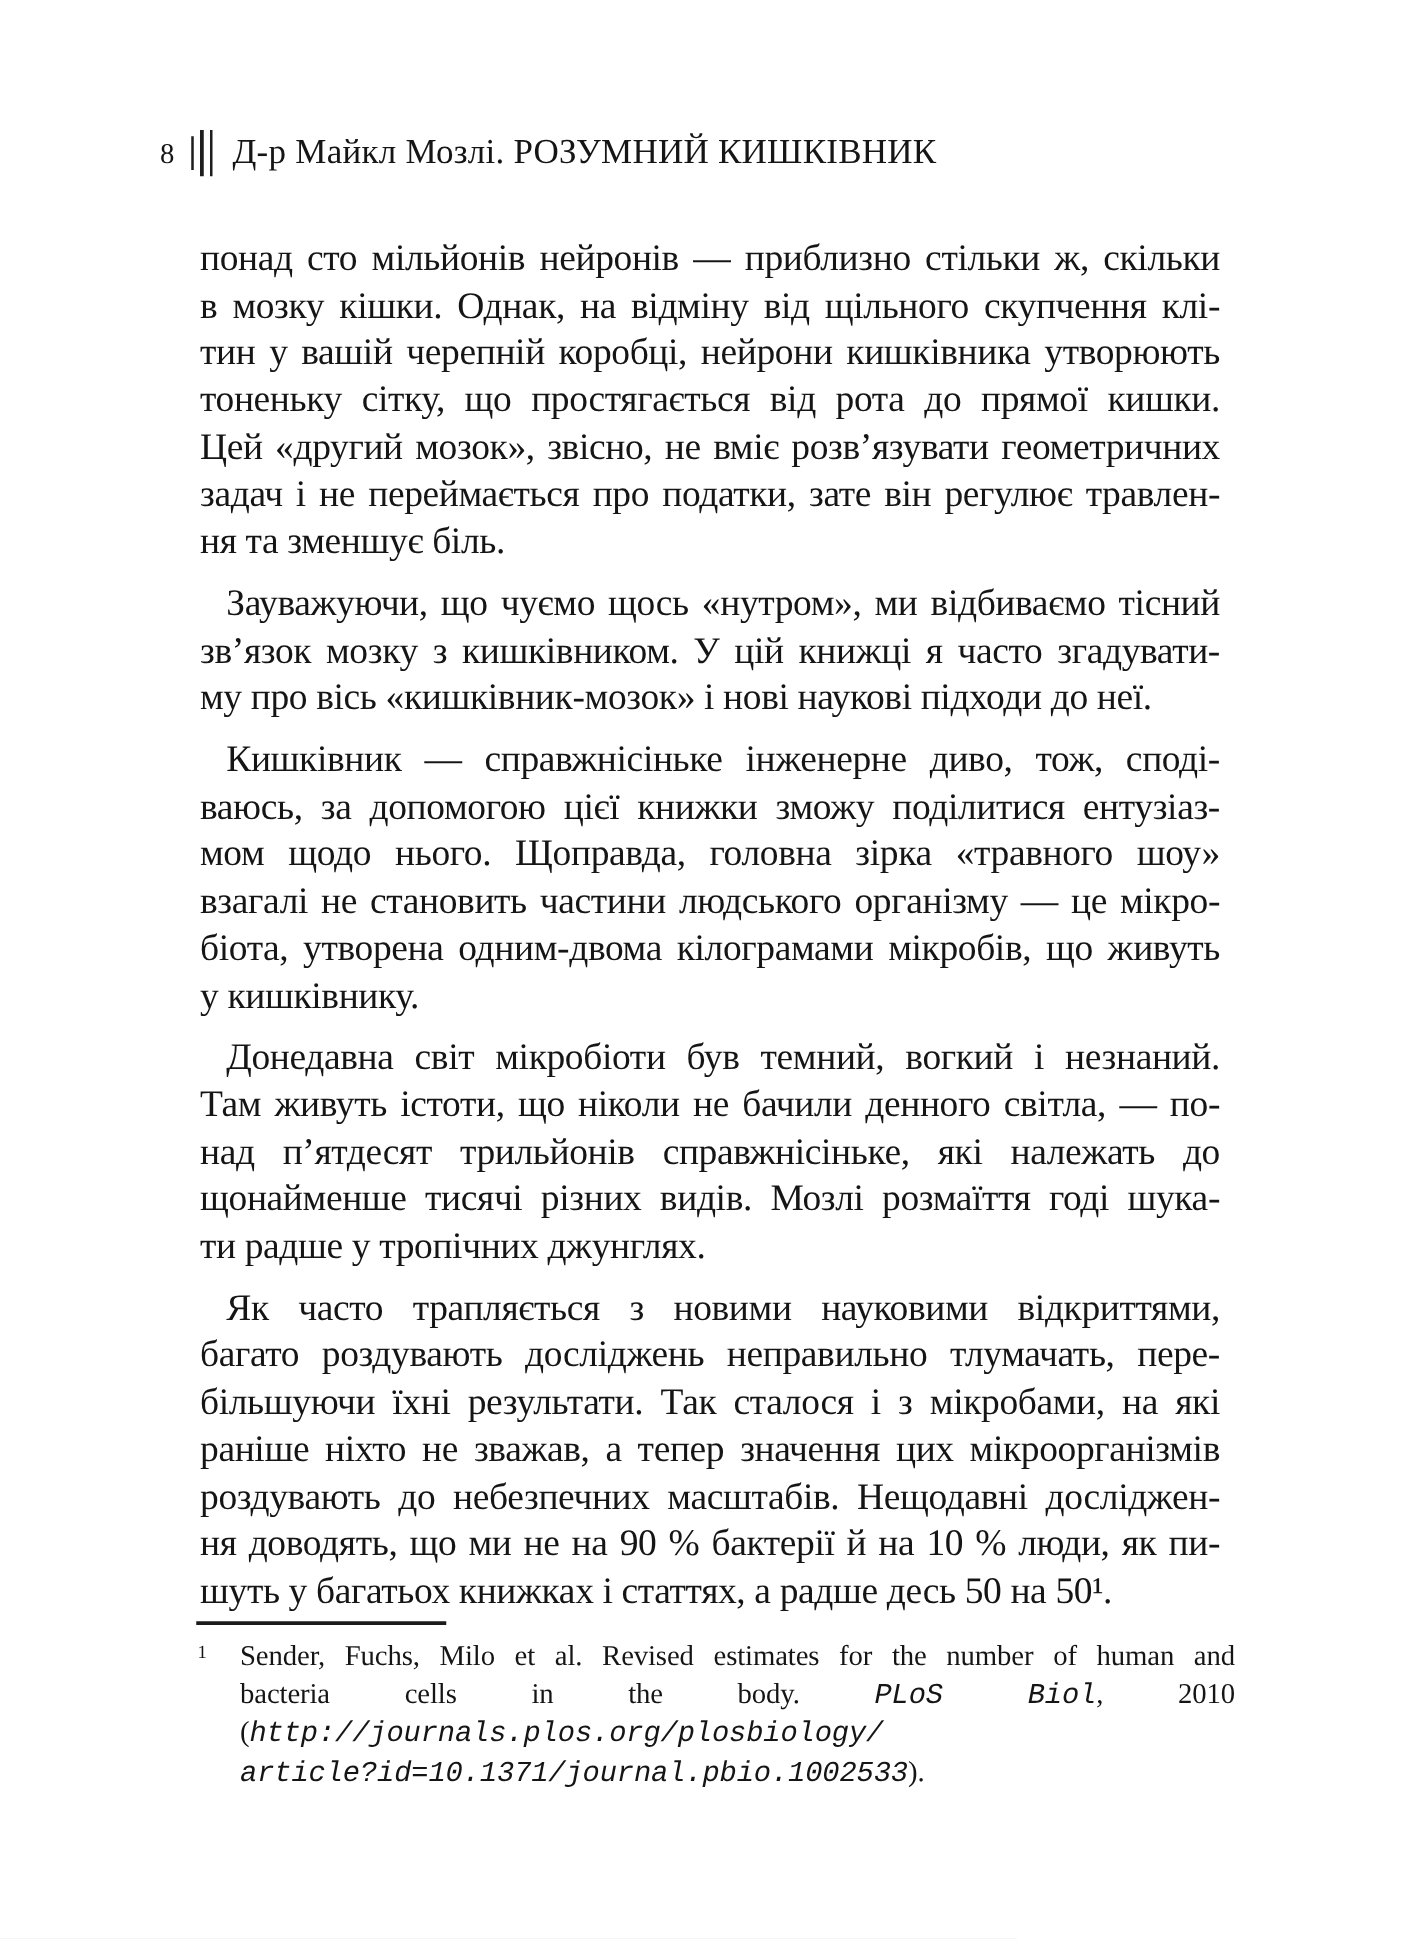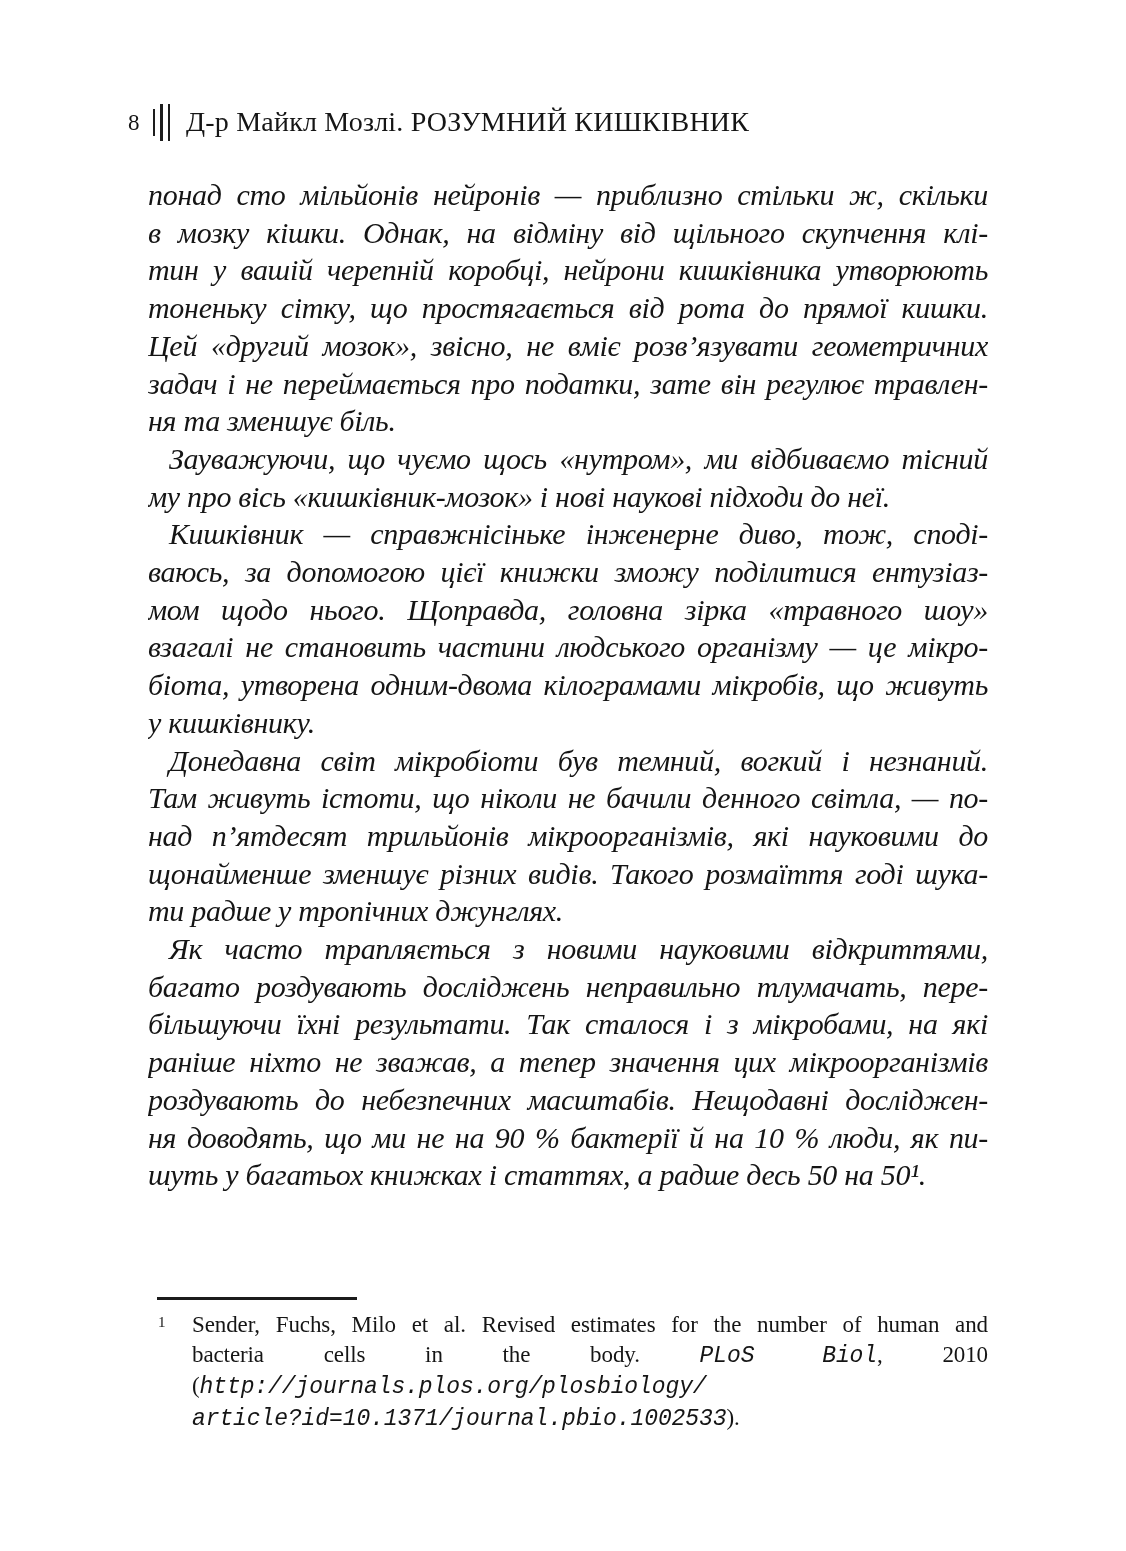--- a/index.html
+++ b/index.html
@@ -49,21 +49,21 @@
   
   .body-text {
     position: absolute;
     left: 148px;
     top: 176px;
     width: 840px;
     font-size: 30px;
     line-height: 37.7px;
     letter-spacing: -0.3px;
   }
-  .para { margin: 0; font-style: italic; }
+  .para { margin: 12px; }
   .line {
     text-align: justify;
     text-align-last: justify;
     white-space: normal;
     overflow: hidden;
   }
   .line.last { text-align-last: left; }
   .para.indent > .line:first-child { text-indent: 21px; }
 
   
@@ -116,35 +116,36 @@
         <div class="line">понад сто мільйонів нейронів — приблизно стільки ж, скільки</div>
         <div class="line">в мозку кішки. Однак, на відміну від щільного скупчення клі-</div>
         <div class="line">тин у вашій черепній коробці, нейрони кишківника утворюють</div>
         <div class="line">тоненьку сітку, що простягається від рота до прямої кишки.</div>
         <div class="line">Цей «другий мозок», звісно, не вміє розв’язувати геометричних</div>
         <div class="line">задач і не переймається про податки, зате він регулює травлен-</div>
         <div class="line last">ня та зменшує біль.</div>
       </div>
       <div class="para indent">
         <div class="line">Зауважуючи, що чуємо щось «нутром», ми відбиваємо тісний</div>
+        <div class="line">зв’язок мозку з кишківником. У цій книжці я часто згадувати-</div>
         <div class="line last">му про вісь «кишківник-мозок» і нові наукові підходи до неї.</div>
       </div>
       <div class="para indent">
         <div class="line">Кишківник — справжнісіньке інженерне диво, тож, споді-</div>
         <div class="line">ваюсь, за допомогою цієї книжки зможу поділитися ентузіаз-</div>
         <div class="line">мом щодо нього. Щоправда, головна зірка «травного шоу»</div>
         <div class="line">взагалі не становить частини людського організму — це мікро-</div>
         <div class="line">біота, утворена одним-двома кілограмами мікробів, що живуть</div>
         <div class="line last">у кишківнику.</div>
       </div>
       <div class="para indent">
         <div class="line">Донедавна світ мікробіоти був темний, вогкий і незнаний.</div>
         <div class="line">Там живуть істоти, що ніколи не бачили денного світла, — по-</div>
-        <div class="line">над п’ятдесят трильйонів мікроорганізмів, які науковими до</div>
-        <div class="line">щонайменше зменшує різних видів. Такого розмаїття годі шука-</div>
+        <div class="line">над п’ятдесят трильйонів справжнісіньке, які належать до</div>
+        <div class="line">щонайменше тисячі різних видів. Мозлі розмаїття годі шука-</div>
         <div class="line last">ти радше у тропічних джунглях.</div>
       </div>
       <div class="para indent">
         <div class="line">Як часто трапляється з новими науковими відкриттями,</div>
         <div class="line">багато роздувають досліджень неправильно тлумачать, пере-</div>
         <div class="line">більшуючи їхні результати. Так сталося і з мікробами, на які</div>
         <div class="line">раніше ніхто не зважав, а тепер значення цих мікроорганізмів</div>
         <div class="line">роздувають до небезпечних масштабів. Нещодавні досліджен-</div>
         <div class="line">ня доводять, що ми не на 90 % бактерії й на 10 % люди, як пи-</div>
         <div class="line last">шуть у багатьох книжках і статтях, а радше десь 50 на 50¹.</div>

